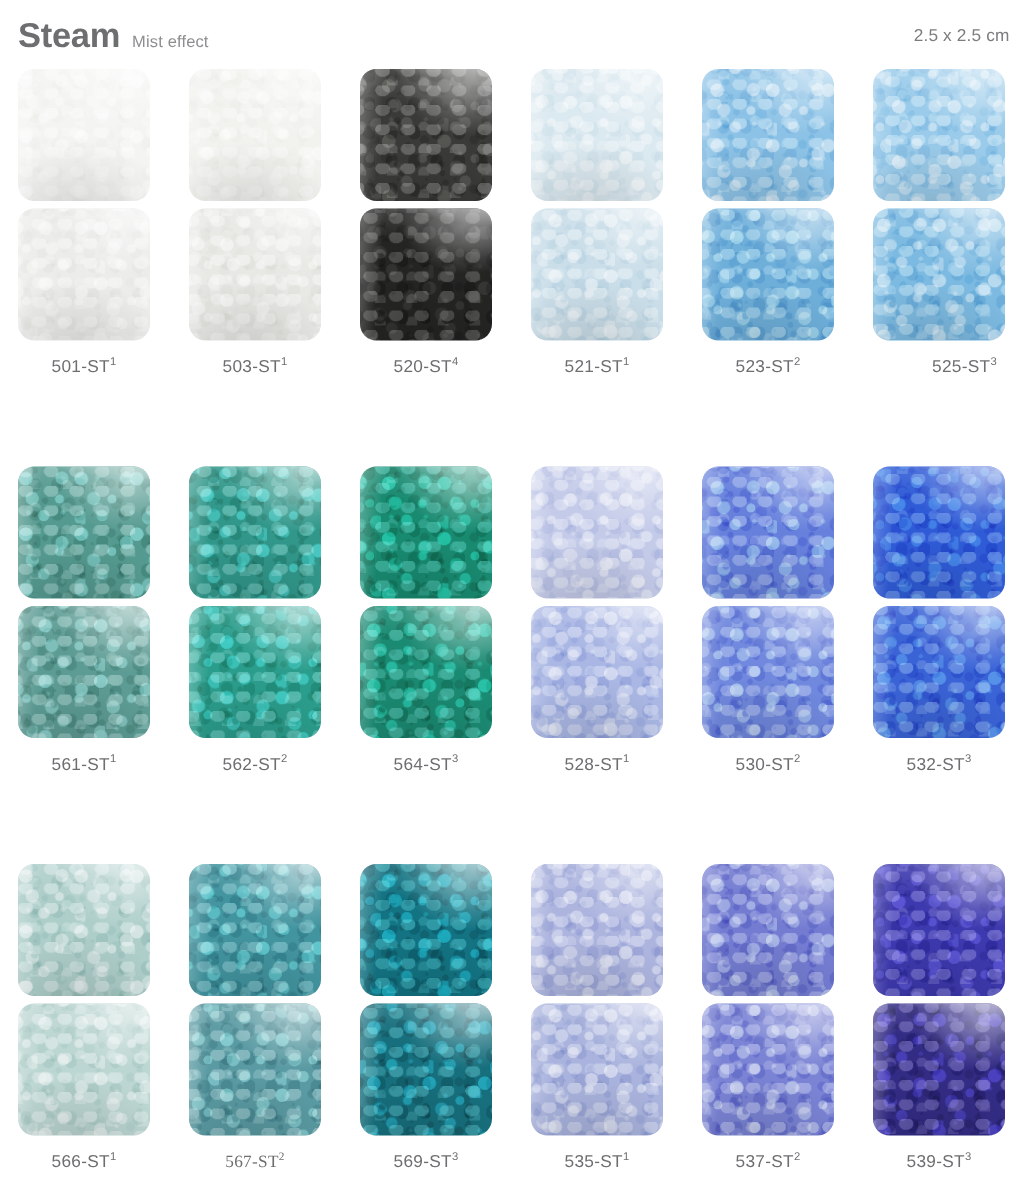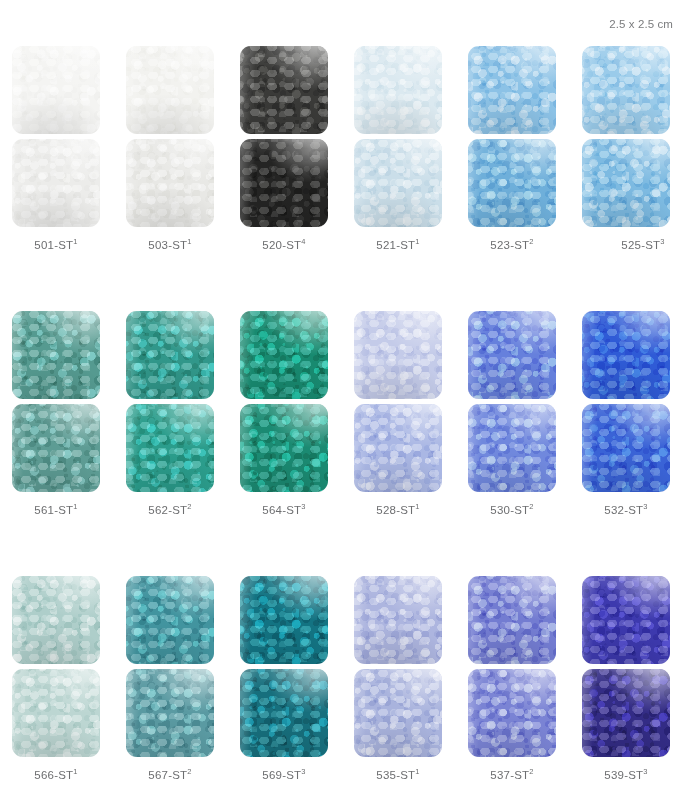--- a/index.html
+++ b/index.html
@@ -138,20 +138,24 @@
   .swatch-label sup {
     font-size: 7.5px;
     vertical-align: super;
     line-height: 0;
   }
 </style>
 </head>
 <body>
 
 <div class="header">
+  <div class="title-wrap">
+    <span class="title">Steam</span>
+    <span class="subtitle">Mist effect</span>
+  </div>
   <div class="size-note">2.5 x 2.5 cm</div>
 </div>
 
 <div class="grid" id="grid">
     <div class="band">
       <div class="col" style="left: 12px;">
         <div class="tile" title="501-ST1" style="background-color: rgb(244, 244, 242);">
           <div class="tex" style="background-position: 0px 0px;"></div>
           <div class="tex2" style="background-position: 0px 0px;"></div>
           <div class="sheen"></div>
@@ -328,21 +332,21 @@
           <div class="tex" style="background-position: 7px 11px;"></div>
           <div class="tex2" style="background-position: 5px 13px;"></div>
           <div class="sheen"></div>
         </div>
         <div class="tile" title="567-ST2" style="background-color: rgb(90, 154, 162);">
           <div class="tex" style="background-position: 20px 16px;"></div>
           <div class="tex2" style="background-position: 14px 5px;"></div>
           <div class="sheen"></div>
         </div>
       </div>
-      <div class="swatch-label" style="left: 126px;">567-ST<sup>2</sup></div>
+      <div class="swatch-label" style="left: 126px; font-family: Liberation Serif, serif;">567-ST<sup>2</sup></div>
       <div class="col" style="left: 240px;">
         <div class="tile" title="569-ST3" style="background-color: rgb(19, 115, 130);">
           <div class="tex" style="background-position: 14px 3px;"></div>
           <div class="tex2" style="background-position: 10px 11px;"></div>
           <div class="sheen"></div>
         </div>
         <div class="tile" title="569-ST3" style="background-color: rgb(23, 111, 125);">
           <div class="tex" style="background-position: 4px 8px;"></div>
           <div class="tex2" style="background-position: 2px 3px;"></div>
           <div class="sheen"></div>

